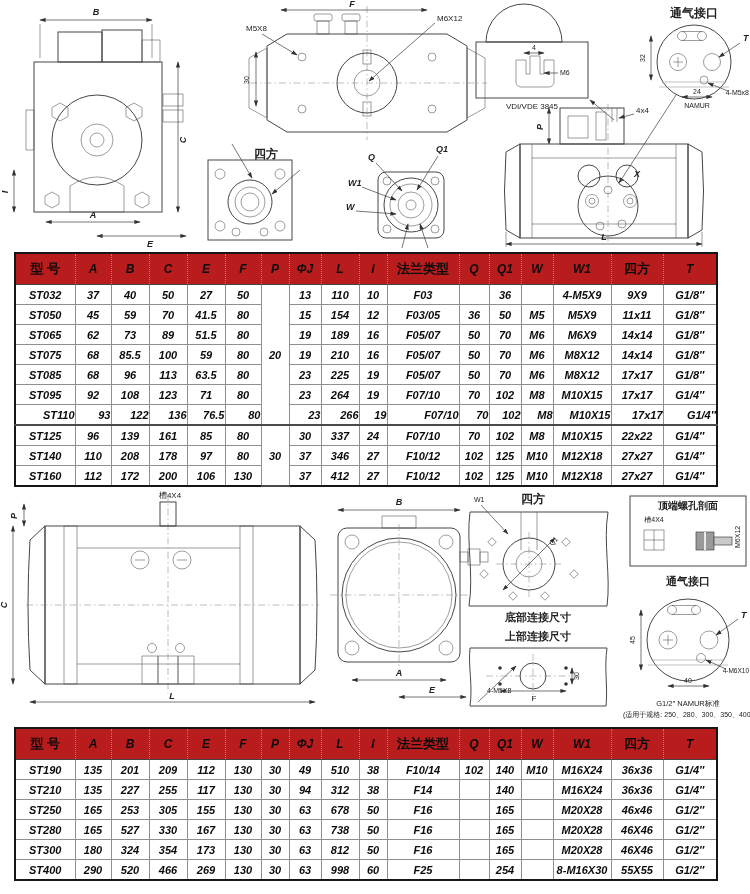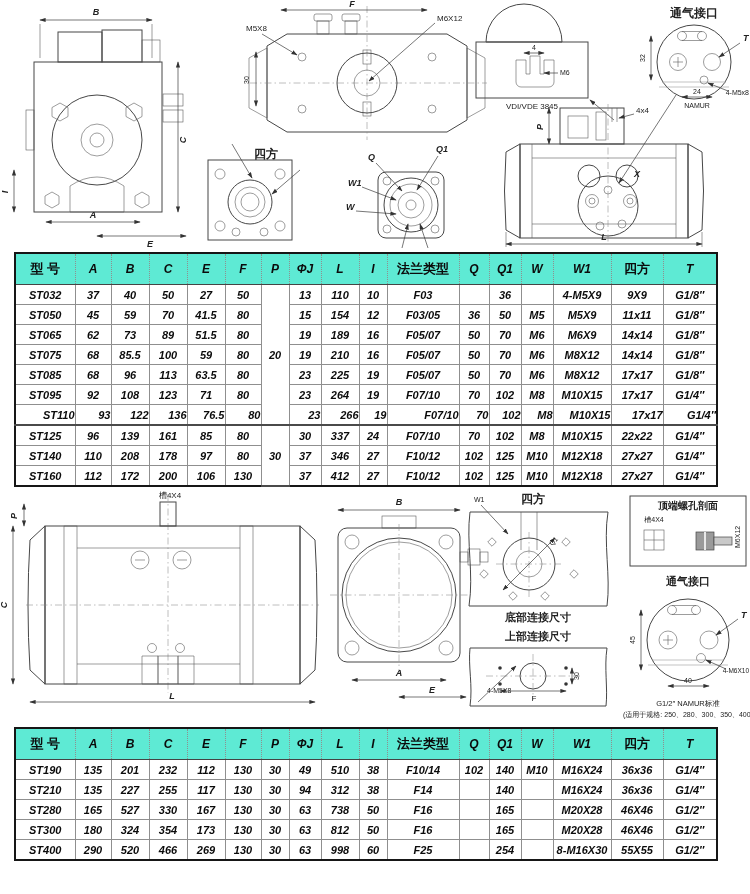--- a/index.html
+++ b/index.html
@@ -13,21 +13,21 @@
   .cnT{font-size:12px;font-weight:bold;font-style:normal;}
   .cnS{font-size:11px;font-weight:bold;font-style:normal;}
   .cap{font-size:8px;font-style:normal;}
   .ln{stroke:#474747;fill:none;stroke-width:1;}
   .tn{stroke:#5a5a5a;fill:none;stroke-width:.6;}
   .dm{stroke:#3c3c3c;fill:none;stroke-width:.7;}
   .cl{stroke:#8a8a8a;fill:none;stroke-width:.55;stroke-dasharray:7 3 1.5 3;}
   .gray{stroke:#9a9a9a;}
   .dim-table{position:absolute;left:14px;border-collapse:collapse;table-layout:fixed;
              background:#fff;border:2px solid #161616;}
-  .dim-table th{background:#5eead4;font-weight:bold;font-style:italic;font-size:12px;
+  .dim-table th{background:#b91c1c;font-weight:bold;font-style:italic;font-size:12px;
              height:30px;padding:0;border-left:1px dotted #8f8f8f;border-bottom:1.5px solid #444;color:#0b0b0b;}
   .dim-table th.cn{font-style:normal;font-size:13px;}
   .dim-table td{font-weight:bold;font-style:italic;font-size:11px;text-align:center;vertical-align:middle;
              height:19px;padding:0;border-left:1px solid #8f8f8f;border-top:1px solid #8f8f8f;color:#0b0b0b;}
   .dim-table th:first-child,.dim-table td:first-child{border-left:none;}
   .dim-table tr.group-end td{border-bottom:2px solid #4a4a4a;text-align:right;}
   .dim-table td.pcell{border-bottom:2px solid #4a4a4a;}
   #t1{top:252px;} #t2{top:727px;}
   .dim-table col:nth-child(1){width:60px}.dim-table col:nth-child(2){width:36px}
   .dim-table col:nth-child(3){width:38px}.dim-table col:nth-child(4){width:38px}
@@ -640,21 +640,21 @@
           <th>W1</th>
           <th class="cn">四方</th>
           <th>T</th>
         </tr>
       </thead>
     <tbody>
         <tr>
           <td>ST190</td>
           <td>135</td>
           <td>201</td>
-          <td>232</td>
+          <td>209</td>
           <td>112</td>
           <td>130</td>
           <td>30</td>
           <td>49</td>
           <td>510</td>
           <td>38</td>
           <td>F10/14</td>
           <td>102</td>
           <td>140</td>
           <td>M10</td>
@@ -675,20 +675,39 @@
           <td>38</td>
           <td>F14</td>
           <td></td>
           <td>140</td>
           <td></td>
           <td>M16X24</td>
           <td>36x36</td>
           <td>G1/4″</td>
         </tr>
         <tr>
+          <td>ST250</td>
+          <td>165</td>
+          <td>253</td>
+          <td>305</td>
+          <td>155</td>
+          <td>130</td>
+          <td>30</td>
+          <td>63</td>
+          <td>678</td>
+          <td>50</td>
+          <td>F16</td>
+          <td></td>
+          <td>165</td>
+          <td></td>
+          <td>M20X28</td>
+          <td>46x46</td>
+          <td>G1/2″</td>
+        </tr>
+        <tr>
           <td>ST280</td>
           <td>165</td>
           <td>527</td>
           <td>330</td>
           <td>167</td>
           <td>130</td>
           <td>30</td>
           <td>63</td>
           <td>738</td>
           <td>50</td>

